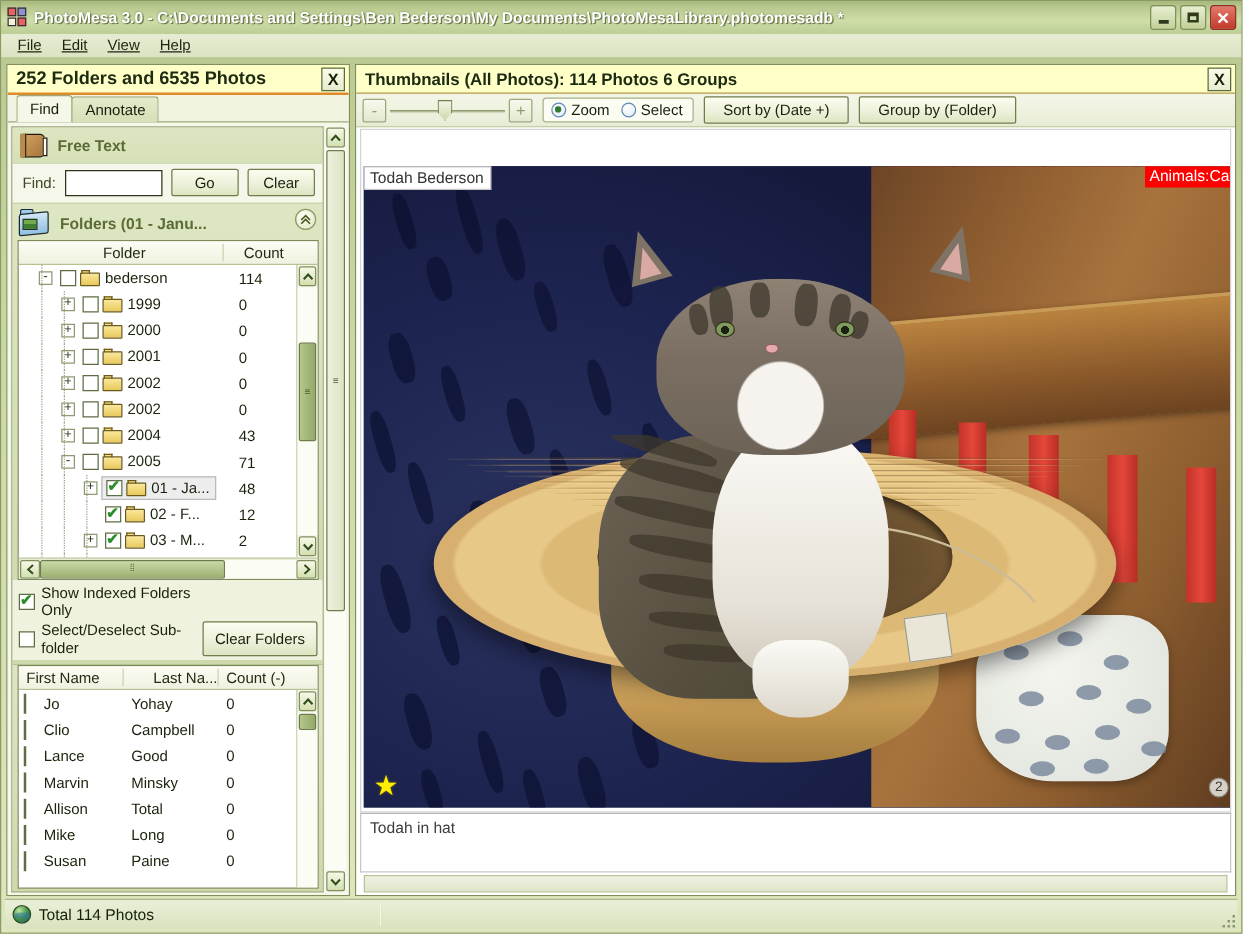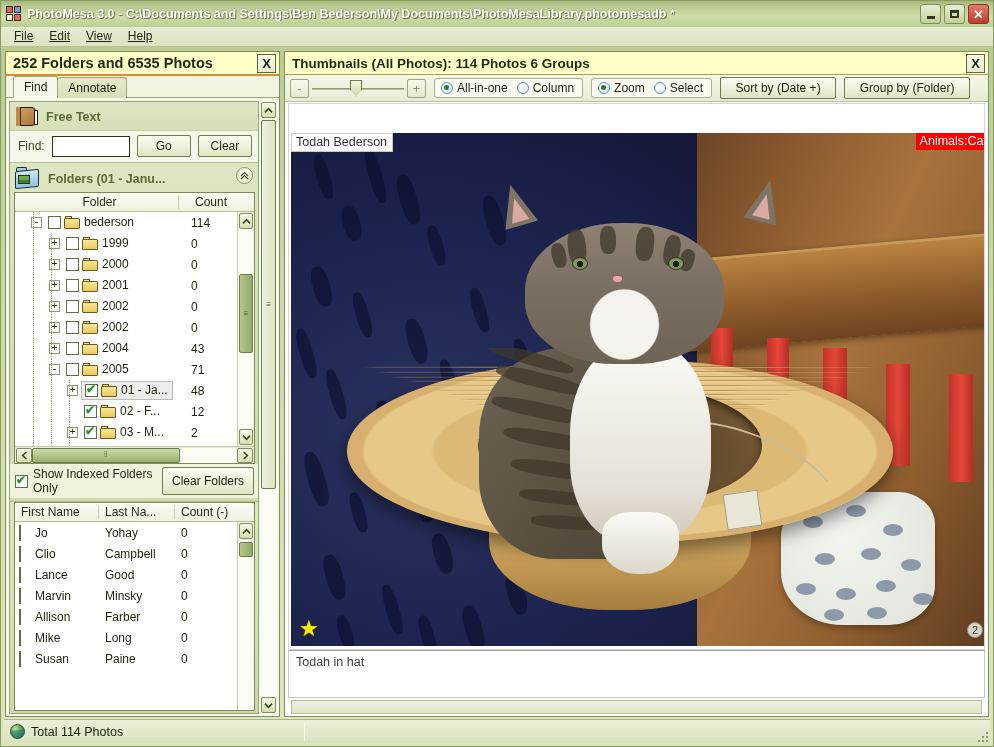--- a/index.html
+++ b/index.html
@@ -413,21 +413,21 @@
     flex: 1 1 auto;
     overflow: hidden;
   }
   .ppl-head {
     display: flex; height: 19px; min-height: 19px;
     background: linear-gradient(to bottom, #fdfdf4, #eef1e0);
     border-bottom: 1px solid #b6c192;
     align-items: center; font-size: 12px; color: #222c12;
   }
   .ppl-head .h1 { width: 84px; padding-left: 6px; border-right: 1px solid #c9d3af;}
-  .ppl-head .h2 { width: 76px; padding-left: 6px; border-right: 1px solid #c9d3af;}
+  .ppl-head .h2 { width: 76px; padding-left: 6px; border-right: 1px solid #c9d3af; text-align: right;}
   .ppl-head .h3 { flex:1 1 auto; padding-left: 6px; }
   .prow {
     display: flex; align-items: center; height: 21px;
     font-size: 12px; color: #1a230d;
   }
   .prow .pc { width: 20px; padding-left: 4px; }
   .prow .p1 { width: 70px; }
   .prow .p2 { width: 76px; }
   .prow .p3 { flex: 1 1 auto; }
 
@@ -1015,20 +1015,24 @@
                 </div>
               </div>
             </div>
 
             <div class="opts-row">
               <div class="opts-left">
                 <div class="chk-line">
                   <span class="chk checked"></span>
                   <span>Show Indexed Folders Only</span>
                 </div>
+                <div class="chk-line">
+                  <span class="chk"></span>
+                  <span>Select/Deselect Sub-folder</span>
+                </div>
               </div>
               <div class="btn clearfolders">Clear Folders</div>
             </div>
           </div>
 
           <div class="groupbox" style="flex:1 1 auto;display:flex;flex-direction:column;border-bottom:none;">
 
             <div class="people-area">
               <div class="ppl-head">
                 <div class="h1">First Name</div>
@@ -1057,21 +1061,21 @@
                     </div>
                     <div class="prow">
                       <span class="pc"><span class="chk"></span></span>
                       <span class="p1">Marvin</span>
                       <span class="p2">Minsky</span>
                       <span class="p3">0</span>
                     </div>
                     <div class="prow">
                       <span class="pc"><span class="chk"></span></span>
                       <span class="p1">Allison</span>
-                      <span class="p2">Farber</span>
+                      <span class="p2">Total</span>
                       <span class="p3">0</span>
                     </div>
                     <div class="prow">
                       <span class="pc"><span class="chk"></span></span>
                       <span class="p1">Mike</span>
                       <span class="p2">Long</span>
                       <span class="p3">0</span>
                     </div>
                     <div class="prow">
                       <span class="pc"><span class="chk"></span></span>
@@ -1127,30 +1131,20 @@
       <div id="right-toolbar">
         <div class="zoomctl">
           <div class="sqbtn">-</div>
           <div class="slider">
             <div class="track"></div>
             <div class="knob"></div>
           </div>
           <div class="sqbtn">+</div>
         </div>
 
-        <div class="radiogroup">
-          <div class="radio">
-            <span class="rdot on"></span>
-            <span>All-in-one</span>
-          </div>
-          <div class="radio">
-            <span class="rdot"></span>
-            <span>Column</span>
-          </div>
-        </div>
 
         <div class="radiogroup">
           <div class="radio">
             <span class="rdot on"></span>
             <span>Zoom</span>
           </div>
           <div class="radio">
             <span class="rdot"></span>
             <span>Select</span>
           </div>

